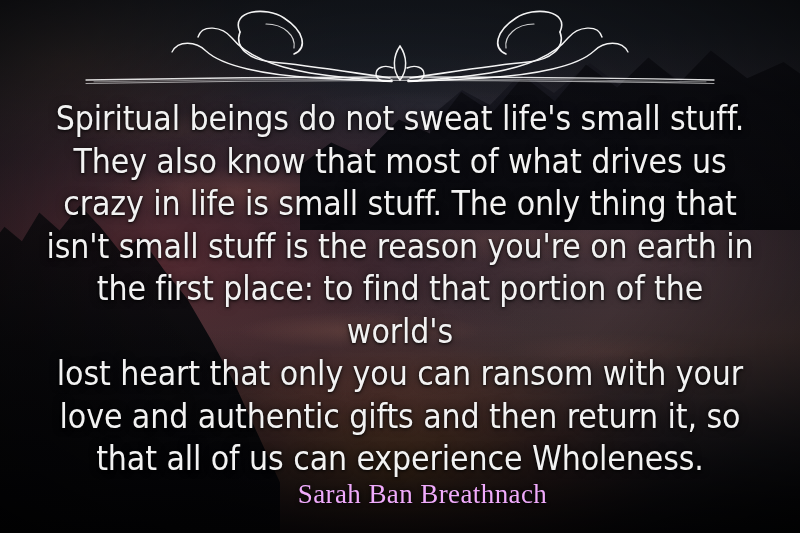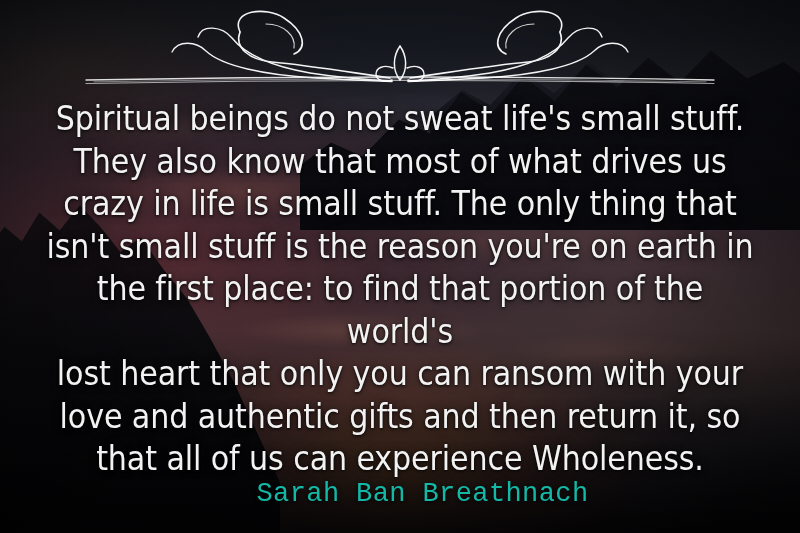--- a/index.html
+++ b/index.html
@@ -127,22 +127,22 @@
     text-shadow:0 1px 3px rgba(0,0,0,0.85), 0 0 9px rgba(0,0,0,0.55);
     white-space:pre-wrap;
   }
 
   
   #author {
     position:absolute;
     left:0; top:495px;
     width:800px;
     text-align:center;
-    color:#14b8a6;
-    font-family:Liberation Mono, monospace;
+    color:#f0abfc;
+    font-family:Liberation Serif, serif;
     font-size:27px;
     line-height:30px;
     letter-spacing:0.4px;
     text-shadow:0 1px 4px rgba(0,0,0,0.9);
     transform:translateY(-16px);
     padding-left:45px;
   }
 
   
   #watermark {

